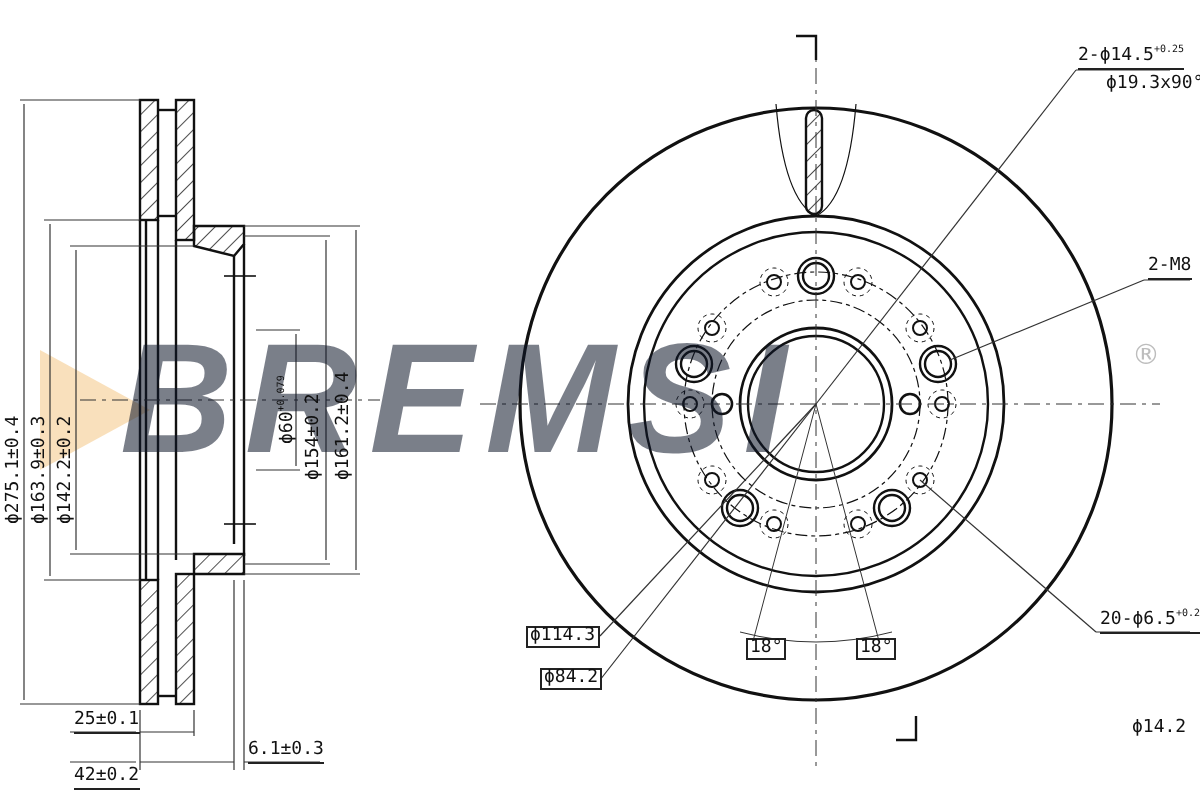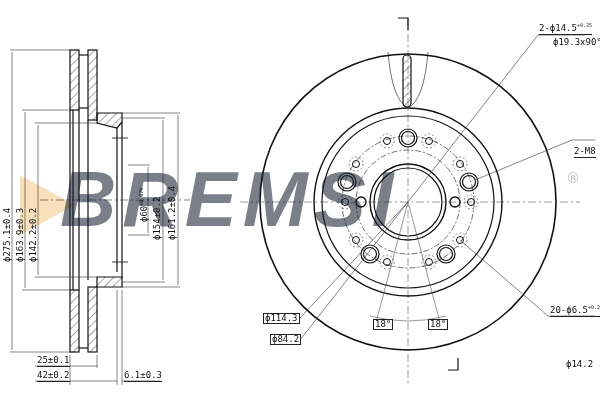--- a/index.html
+++ b/index.html
@@ -174,25 +174,25 @@
 <div class="reg">®</div>
 
 <div class="vlbl" style="left:3px; top:262px;">ϕ275.1±0.4</div>
 <div class="vlbl" style="left:16px; top:262px;">ϕ163.9±0.3</div>
 <div class="vlbl" style="left:29px; top:262px;">ϕ142.2±0.2</div>
 <div class="vlbl" style="left:139px; top:222px;"><span>ϕ60</span><sup style="font-size:5px;">+0.079</sup></div>
 <div class="vlbl" style="left:153px; top:240px;">ϕ154±0.2</div>
 <div class="vlbl" style="left:168px; top:240px;">ϕ161.2±0.4</div>
 
 <div class="lbl underline" style="left:37px; top:356px;">25±0.1</div>
-<div class="lbl underline" style="left:37px; top:371px;">42±0.2</div>
+<div class="lbl underline" style="left:37px; top:384px;">42±0.2</div>
 <div class="lbl underline" style="left:124px; top:371px;">6.1±0.3</div>
 
 <div class="lbl underline" style="left:539px; top:23px;"><span>2-ϕ14.5</span><sup style="font-size:5px;">+0.25</sup></div>
 <div class="lbl" style="left:553px; top:38px;">ϕ19.3x90°</div>
-<div class="lbl underline" style="left:574px; top:147px;">2-M8</div>
+<div class="lbl underline" style="left:574px; top:129px;">2-M8</div>
 <div class="lbl underline" style="left:550px; top:305px;"><span>20-ϕ6.5</span><sup style="font-size:5px;">+0.25</sup></div>
 <div class="lbl" style="left:566px; top:320px;margin-top:40px;">ϕ14.2</div>
 
 <div class="lbl box" style="left:251px; top:313px;margin-left:12px;">ϕ114.3</div>
 <div class="lbl box" style="left:270px; top:334px;">ϕ84.2</div>
 <div class="lbl box" style="left:373px; top:319px;">18°</div>
 <div class="lbl box" style="left:428px; top:319px;">18°</div>
 
 </body></html>

